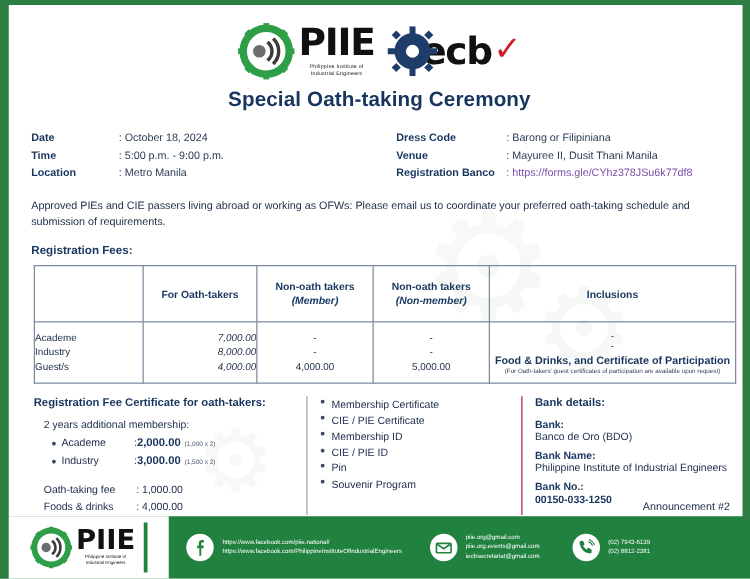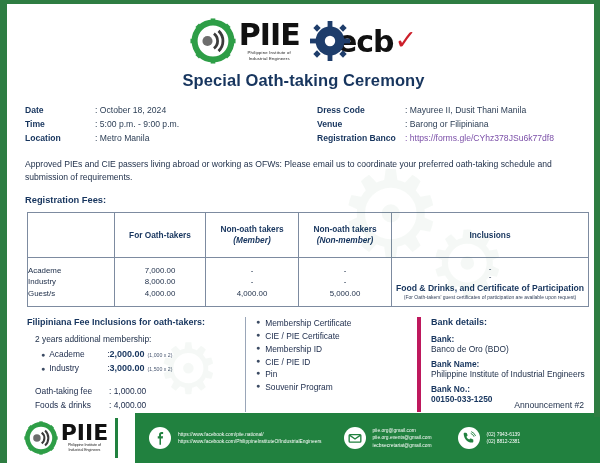--- a/index.html
+++ b/index.html
@@ -62,33 +62,33 @@
   .tbl td,.tbl th{border:1px solid #7d8ba0;padding:0;vertical-align:middle;}
   .thr th{height:44px;font-weight:bold;color:#17355e;font-size:8.3px;text-align:center;line-height:1.35;}
   .thr th.blank{width:86px;}
   .thr th.c2{width:90px;}
   .thr th.c3{width:92px;}
   .thr th.c4{width:92px;}
   .thr th i{font-weight:bold;font-style:italic;margin-top:28px;}
   .brow td{height:48px;}
   .cat{padding-left:12px;line-height:1.5;}
   .cat div{white-space:nowrap;}
-  .amt{text-align:center;line-height:1.5;}
+  .amt{text-align:right;line-height:1.5;font-style:italic;}
   .amt div{white-space:nowrap;}
   .dash{text-align:center;line-height:1.5;color:#22324c;}
   .incl{text-align:center;padding:0 4px;}
   .incl .d{line-height:1.1;font-size:8px;}
   .incl .big{font-weight:bold;font-size:8.6px;color:#17355e;margin-top:1px;}
   .incl .small{font-size:5px;color:#33425c;margin-top:1px;}
 
   
   .cols{display:flex;margin:10px 0 0 20px;width:564px;font-size:8.4px;}
   .c-a{width:218px;padding-right:8px;box-sizing:border-box;}
   .c-b{width:172px;padding-left:10px;box-sizing:border-box;border-left:1px solid #9aa6b8;}
-  .c-c{width:174px;padding-left:10px;box-sizing:border-box;border-left:4px solid #be185d;}
+  .c-c{width:174px;padding-left:10px;box-sizing:border-box;border-left:1px solid #be185d;}
   .c-head{font-weight:bold;font-size:9px;color:#17355e;margin-bottom:7px;}
   .sub-line{margin-left:8px;color:#22324c;}
   .memlist{margin-left:14px;margin-top:4px;}
   .memrow{display:flex;align-items:baseline;line-height:1.55;}
   .bull{font-size:7px;margin-right:4px;color:#3b4a63;}
   .mname{width:58px;}
   .mval{font-weight:bold;font-size:9px;color:#17355e;}
   .mnote{font-size:5.2px;color:#4a5872;margin-left:3px;}
   .feerow{display:flex;margin-left:8px;line-height:1.6;}
   .fname{width:74px;}
@@ -197,22 +197,22 @@
         <div>: Metro Manila</div>
       </div>
     </div>
     <div class="info-col col-right">
       <div class="labels">
         <div class="lw2">Dress Code</div>
         <div class="lw2">Venue</div>
         <div class="lw2">Registration Banco</div>
       </div>
       <div class="values">
+        <div>: Barong or Filipiniana</div>
         <div>: Mayuree II, Dusit Thani Manila</div>
-        <div>: Barong or Filipiniana</div>
         <div class="link">: https://forms.gle/CYhz378JSu6k77df8</div>
       </div>
     </div>
   </div>
 
   <div class="para">Approved PIEs and CIE passers living abroad or working as OFWs: Please email us to coordinate your preferred oath-taking schedule and submission of requirements.</div>
 
   <div class="fees-head">Registration Fees:</div>
 
   <table class="tbl">
@@ -257,21 +257,21 @@
         <div class="big">Food &amp; Drinks, and Certificate of Participation</div>
         <div class="small">(For Oath-takers' guest certificates of participation are available upon request)</div>
       </td>
     </tr>
   </tbody>
     </table>
 
   <div class="cols">
 
     <div class="c-a">
-      <div class="c-head">Filipiniana Fee Inclusions for oath-takers:</div>
+      <div class="c-head">Registration Fee Certificate for oath-takers:</div>
       <div class="sub-line">2 years additional membership:</div>
       <div class="memlist">
         <div class="memrow">
           <span class="bull">●</span>
           <span class="mname">Academe</span>
           <span>: </span>
           <span class="mval">2,000.00</span>
           <span class="mnote">(1,000 x 2)</span>
         </div>
         <div class="memrow">

